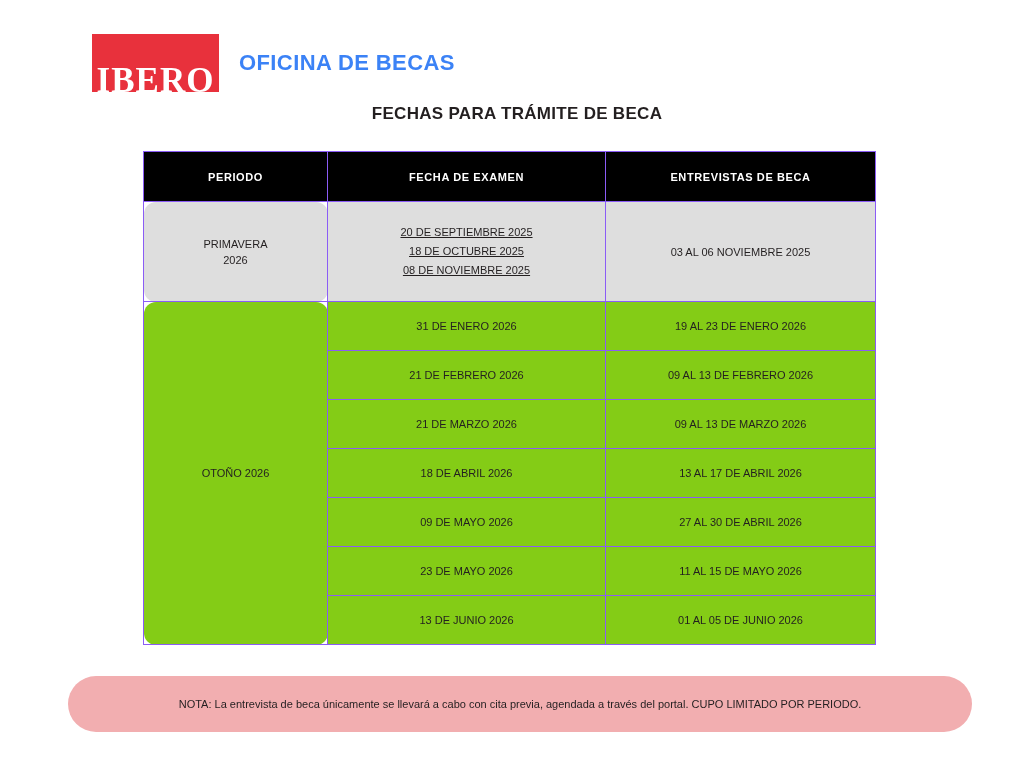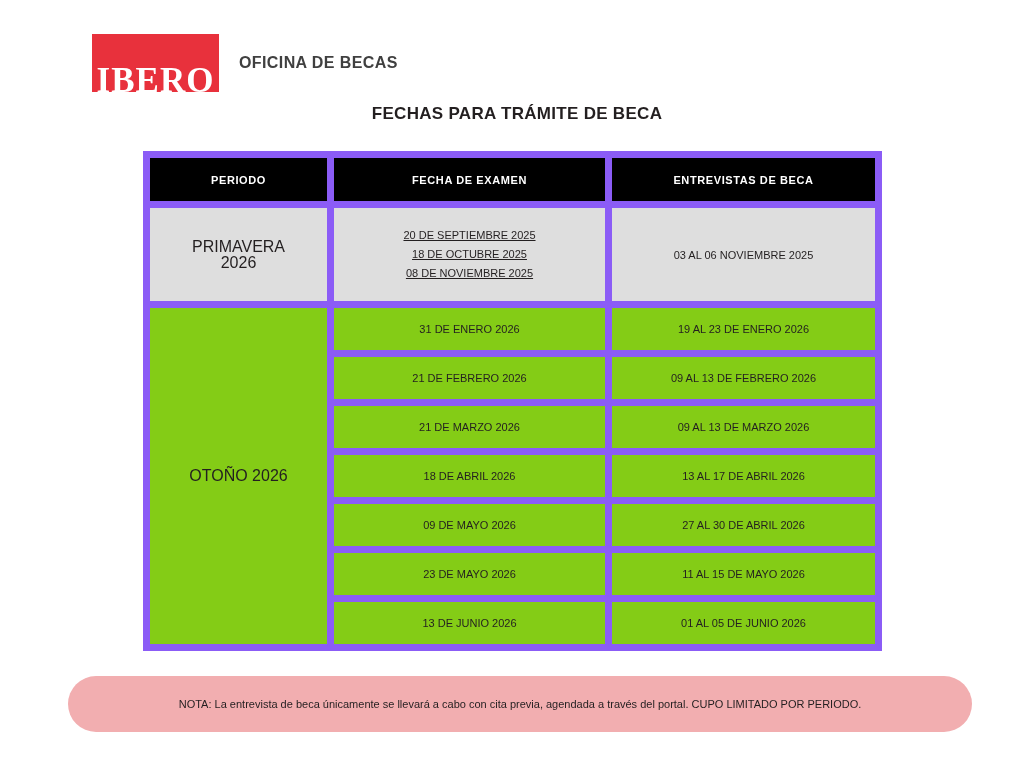--- a/index.html
+++ b/index.html
@@ -51,24 +51,24 @@
   .logo-sub {
     font-family: "Liberation Sans", sans-serif;
     color: #ffffff;
     font-size: 12px;
     letter-spacing: 2.2px;
     line-height: 11px;
     align-self: flex-start;
     margin-left: 8px;
   }
   .office-title {
-    font-size: 16px;
+    font-size: 22px;
     font-weight: 700;
     letter-spacing: 0.4px;
-    color: #404040;
+    color: #3b82f6;
   }
 
   
   .doc-title {
     position: absolute;
     top: 104px;
     left: 0;
     width: 1024px;
     text-align: center;
     font-size: 17px;
@@ -84,21 +84,21 @@
     top: 151px;
     left: 143px;
     width: 732px;
   }
   table.sched {
     border-collapse: collapse;
     width: 732px;
     table-layout: fixed;
   }
   table.sched th, table.sched td {
-    border: 7px solid #8b5cf6;
+    border: 1px solid #8b5cf6;
   }
   thead th {
     background: #000000;
     color: #ffffff;
     font-size: 11px;
     font-weight: 700;
     letter-spacing: 0.6px;
     height: 50px;
     vertical-align: middle;
     text-align: center;
@@ -109,21 +109,21 @@
   col.c-entre  { width: 270px; }
 
   td {
     text-align: center;
     vertical-align: middle;
     font-size: 11px;
     color: #231f20;
     background: #84cc16;
   }
   td.shaded { background: #dedede; }
-  td.period-cell { font-size: 16px; line-height: 16px; }
+  td.period-cell { font-size: 11px; line-height: 16px; border-radius: 12px; }
   td.tall { height: 100px; }
   td.row-cell { height: 49px; }
   .multi-line { line-height: 19px; text-decoration: underline; }
 
   
   .note {
     position: absolute;
     top: 676px;
     left: 68px;
     width: 904px;

